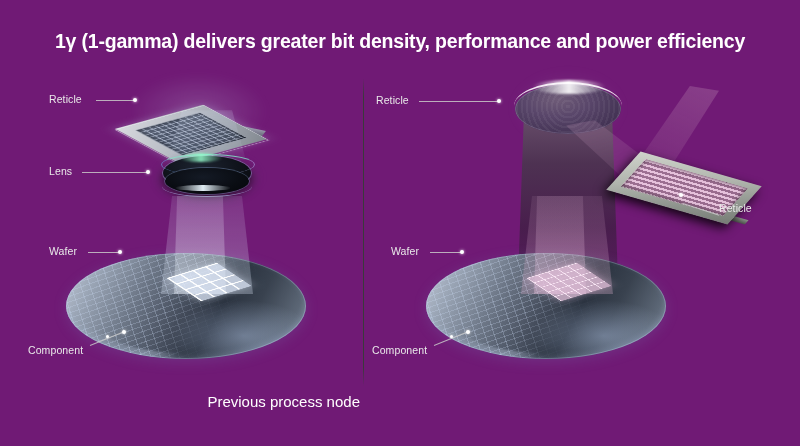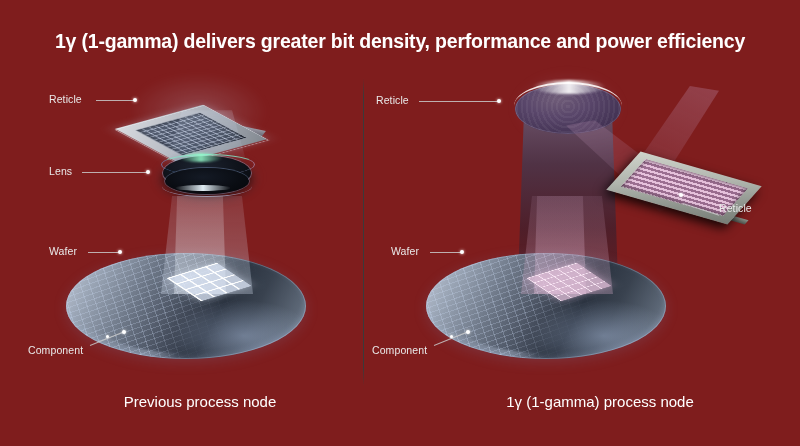--- a/index.html
+++ b/index.html
@@ -2,39 +2,39 @@
 <html><head>
 <meta charset="utf-8">
 <title>1-gamma process node diagram</title>
 <style>
   html,body{margin:0;padding:0;background:#000;}
   body{
     width:800px;height:446px;overflow:hidden;
     font-family:"Liberation Sans","DejaVu Sans",sans-serif;
     color:#fff;-webkit-font-smoothing:antialiased;
   }
-  .stage{position:relative;width:800px;height:446px;background:#7f1d1d;overflow:hidden;}
+  .stage{position:relative;width:800px;height:446px;background:#701a75;overflow:hidden;}
 
   
   .title{
     position:absolute;left:0;top:28px;width:800px;text-align:center;
     font-size:19.5px;font-weight:600;letter-spacing:-0.2px;color:#ffffff;
     line-height:26px;
   }
 
   
   .divider{
     position:absolute;left:363px;top:78px;width:1px;height:308px;
     background:linear-gradient(to bottom,rgba(70,70,70,0) 0%,#3a3a3a 6%,#3a3a3a 94%,rgba(70,70,70,0) 100%);
   }
 
   
   .caption{
     position:absolute;top:393px;font-size:15px;font-weight:400;color:#fff;
-    text-align:center;letter-spacing:0px;
+    text-align:right;letter-spacing:0px;
   }
   .caption.left{left:40px;width:320px;}
   .caption.right{left:440px;width:320px;}
 
   
   .label{position:absolute;font-size:10.5px;color:#e9e9e9;white-space:nowrap;letter-spacing:0.1px;}
   .leader{position:absolute;height:1px;background:#c9c9c9;opacity:.85;transform-origin:0 50%;}
   .dot{position:absolute;width:4px;height:4px;border-radius:50%;background:#ffffff;box-shadow:0 0 3px rgba(255,255,255,.9);}
 
   
@@ -378,16 +378,15 @@
 
     <div class="label" style="left:27px;top:245px;">Wafer</div>
     <div class="leader" style="left:66px;top:252px;width:32px;"></div>
     <div class="dot" style="left:96px;top:250px;"></div>
 
     <div class="label" style="left:8px;top:344px;">Component</div>
     <div class="leader" style="left:70px;top:345px;width:36px;transform:rotate(-22deg);"></div>
     <div class="dot" style="left:102px;top:330px;"></div>
     <div class="dot" style="left:86px;top:335px;width:3px;height:3px;"></div>
 
-    <div class="caption right" style="left:76px;">1γ (1-gamma) process node</div>
   </div>
 
 </div>
 
 </body></html>

